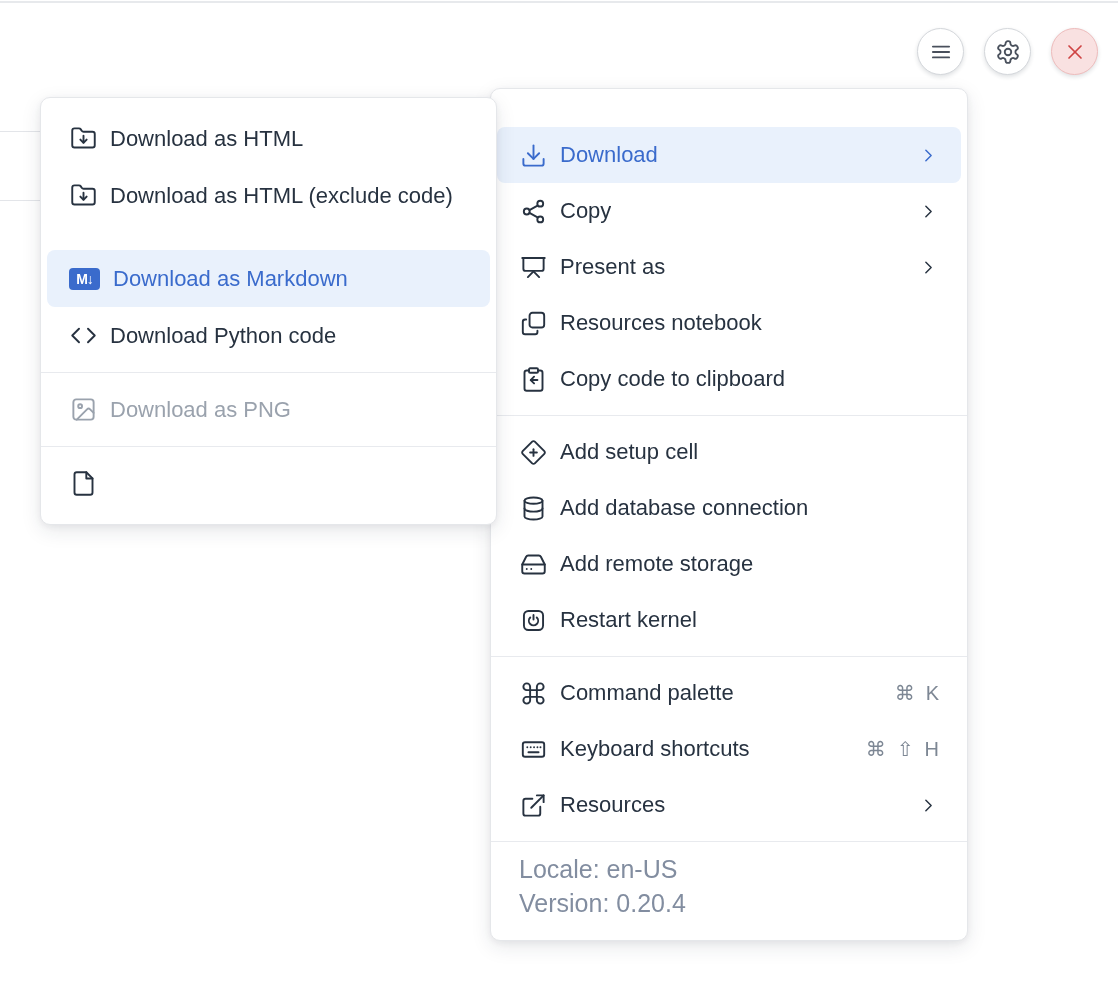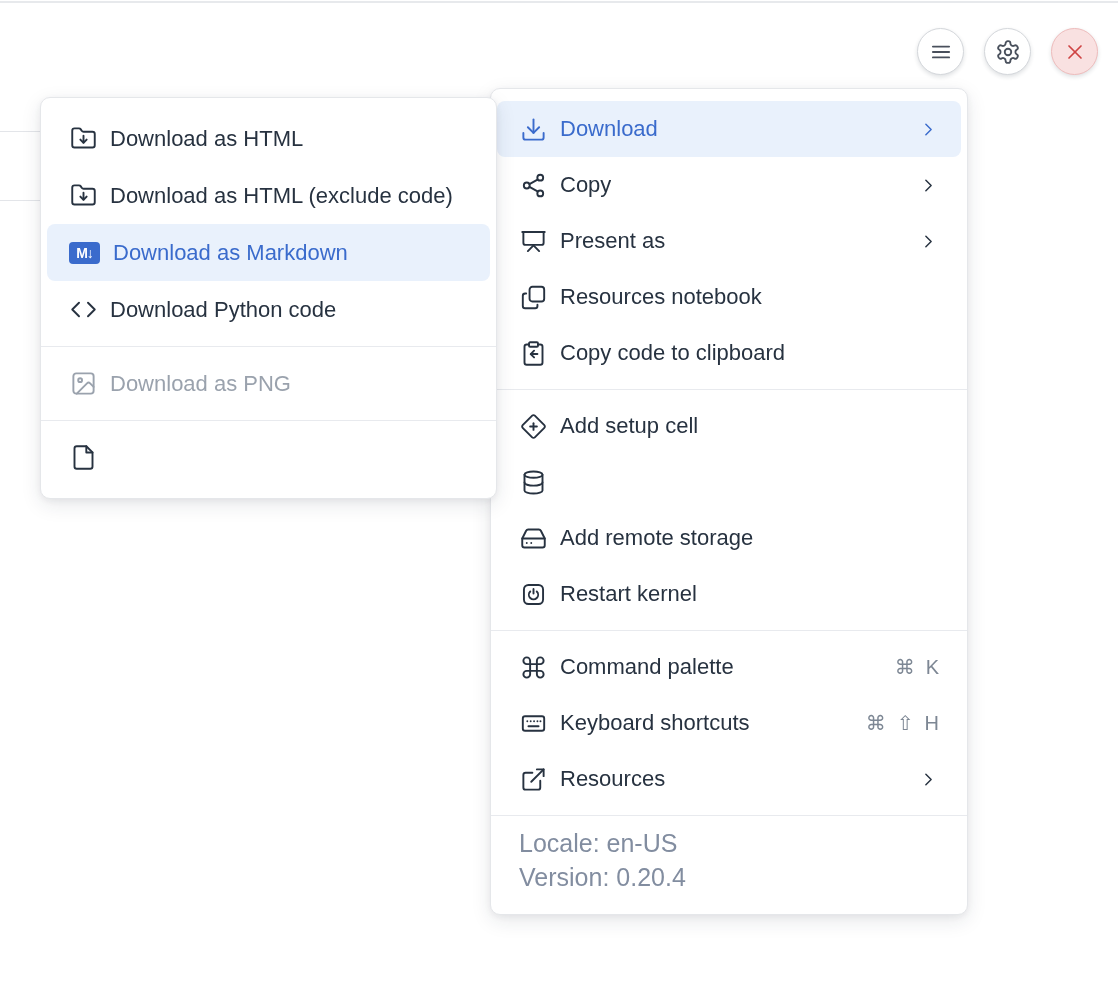--- a/index.html
+++ b/index.html
@@ -51,21 +51,21 @@
   }
   .submenu{left:40px;top:97px;width:457px;z-index:3;}
   .mainmenu{left:490px;top:88px;width:478px;z-index:2;}
 
   .menu-item{
     display:flex;align-items:center;height:57px;
     padding:0 22px;border-radius:8px;
     font-size:22px;color:var(--text);cursor:pointer;white-space:nowrap;
   }
   .mainmenu .menu-item{height:56px;}
-  .menu-item.active{background:var(--highlight_bg);color:var(--accent_blue);}
+  .menu-item.active{background:var(--highlight_bg);color:var(--accent_blue);margin-top:26px;}
   .menu-item.disabled{color:var(--disabled_text);cursor:default;align-items:center;}
   .mi-icon{width:28px;height:28px;margin-right:13px;display:flex;align-items:center;justify-content:center;flex:0 0 auto;}
   .mi-icon svg{width:27px;height:27px;}
   .mi-label{flex:0 1 auto;overflow:hidden;}
   .mi-chevron{margin-left:auto;display:flex;align-items:center;color:inherit;}
   .mi-chevron svg{width:21px;height:21px;}
   .mi-shortcut{margin-left:auto;display:flex;gap:11px;color:#7d8794;font-size:20px;align-items:center;}
   .menu-divider{height:1px;background:var(--divider);margin:8px -6px;}
 
   .md-badge{
@@ -255,20 +255,21 @@
         <span class="mi-label">Add setup cell</span>
       </div>
       <div class="menu-item">
         <span class="mi-icon">
           <svg viewBox="0 0 24 24" fill="none" stroke="currentColor" stroke-width="1.7" stroke-linecap="round" stroke-linejoin="round">
             <ellipse cx="12" cy="5" rx="8" ry="2.8"></ellipse>
             <path d="M4 5v14c0 1.55 3.58 2.8 8 2.8s8-1.25 8-2.8V5"></path>
             <path d="M4 12c0 1.55 3.58 2.8 8 2.8s8-1.25 8-2.8"></path>
           </svg>
         </span>
+        <span class="mi-label">Add database connection</span>
       </div>
       <div class="menu-item">
         <span class="mi-icon">
           <svg viewBox="0 0 24 24" fill="none" stroke="currentColor" stroke-width="1.7" stroke-linecap="round" stroke-linejoin="round">
             <line x1="22" x2="2" y1="12" y2="12"></line>
             <path d="M5.45 5.11 2 12v6a2 2 0 0 0 2 2h16a2 2 0 0 0 2-2v-6l-3.45-6.89A2 2 0 0 0 16.76 4H7.24a2 2 0 0 0-1.79 1.11z"></path>
             <line x1="6" x2="6.01" y1="16" y2="16"></line>
             <line x1="10" x2="10.01" y1="16" y2="16"></line>
           </svg>
         </span>

